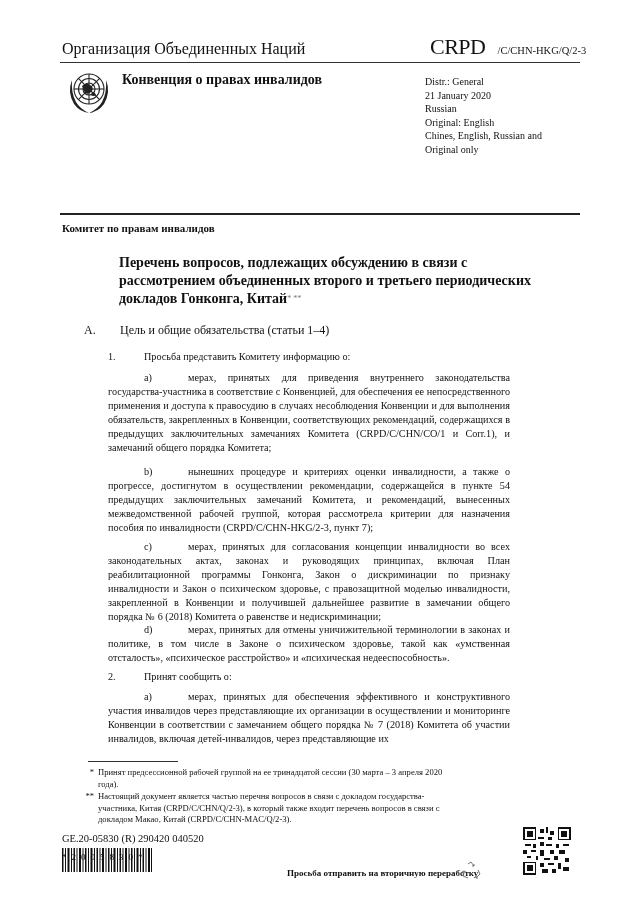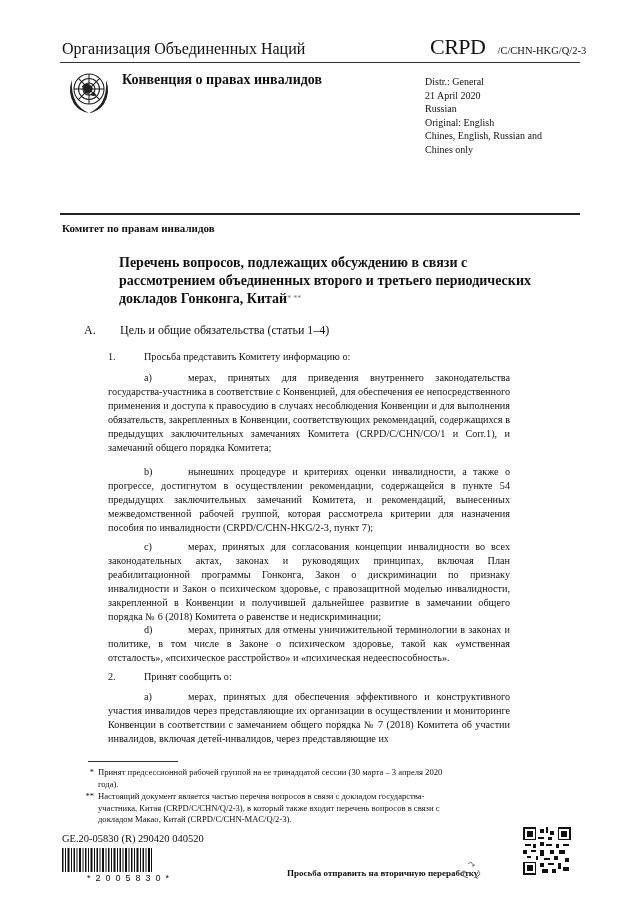--- a/index.html
+++ b/index.html
@@ -19,21 +19,21 @@
   .section-head { left: 84px; top: 323px; font-size: 12px; font-weight: normal; }
   .section-head .letter { display: inline-block; width: 36px; }
   .para { left: 108px; width: 402px; font-size: 10.2px; line-height: 14px; text-align: justify; }
   .para .num { display: inline-block; width: 36px; }
   .para .sub { display: inline-block; width: 44px; margin-left: 36px; }
   .fn-rule { left: 88px; top: 761px; width: 90px; height: 1px; background: #333; }
   .fn { left: 98px; width: 345px; font-size: 8.6px; line-height: 11.5px; }
   .fn .mark { position: absolute; left: -14px; text-align: right; width: 10px; }
   .jobno { left: 62px; top: 833px; font-size: 10.5px; text-align: right; }
   .barcode { left: 62px; top: 848px; width: 90px; height: 24px; }
-  .barcode-text { left: 62px; top: 873px; font-size: 9px; letter-spacing: 5px; font-family: Liberation Sans, sans-serif; margin-left: 25px; }
+  .barcode-text { left: 62px; top: 852px; font-size: 9px; letter-spacing: 5px; font-family: Liberation Serif, serif; }
   .recycle-text { left: 287px; top: 868px; font-size: 9px; font-weight: bold; }
   .recycle-icon { left: 460px; top: 860px; width: 22px; height: 22px; }
   .qr { left: 523px; top: 826px; width: 48px; height: 50px; }
 </style>
 </head>
 <body>
 
 <div class="abs org">Организация Объединенных Наций</div>
 <div class="abs symbol"><span>CRPD</span><small>/C/CHN-HKG/Q/2-3</small></div>
 <div class="abs hr-top"></div>
@@ -50,25 +50,25 @@
   </g>
   <path d="M18 20 q4 -4 8 -1 q4 2 2 6 q-3 4 -7 2 z M28 26 q3 0 4 3 q-3 2 -5 0 z" fill="#222"></path>
   <path d="M8 14 q-5 12 2 24 q6 8 15 9 q-9 -4 -13 -11 q-5 -9 -4 -22 z" fill="#222"></path>
   <path d="M42 14 q5 12 -2 24 q-6 8 -15 9 q9 -4 13 -11 q5 -9 4 -22 z" fill="#222"></path>
 </svg>
 
 <div class="abs body-name">Конвенция о правах инвалидов</div>
 
 <div class="abs distr">
   <div>Distr.: General</div>
-  <div>21 April 2020</div>
+  <div>21 January 2020</div>
   <div>Russian</div>
   <div>Original: English</div>
   <div>Chines, English, Russian and</div>
-  <div>Chines only</div>
+  <div>Original only</div>
 </div>
 
 <div class="abs hr-mid"></div>
 <div class="abs committee">Комитет по правам инвалидов</div>
 
 <div class="abs doc-title"><span>Перечень вопросов, подлежащих обсуждению в связи с рассмотрением объединенных второго и третьего периодических докладов Гонконга, Китай</span><sup>* **</sup></div>
 
 <div class="abs section-head"><span class="letter">A.</span><span>Цель и общие обязательства (статьи 1–4)</span></div>
 
 <div class="abs para" style="top:350px"><span class="num">1.</span><span>Просьба представить Комитету информацию о:</span></div>

